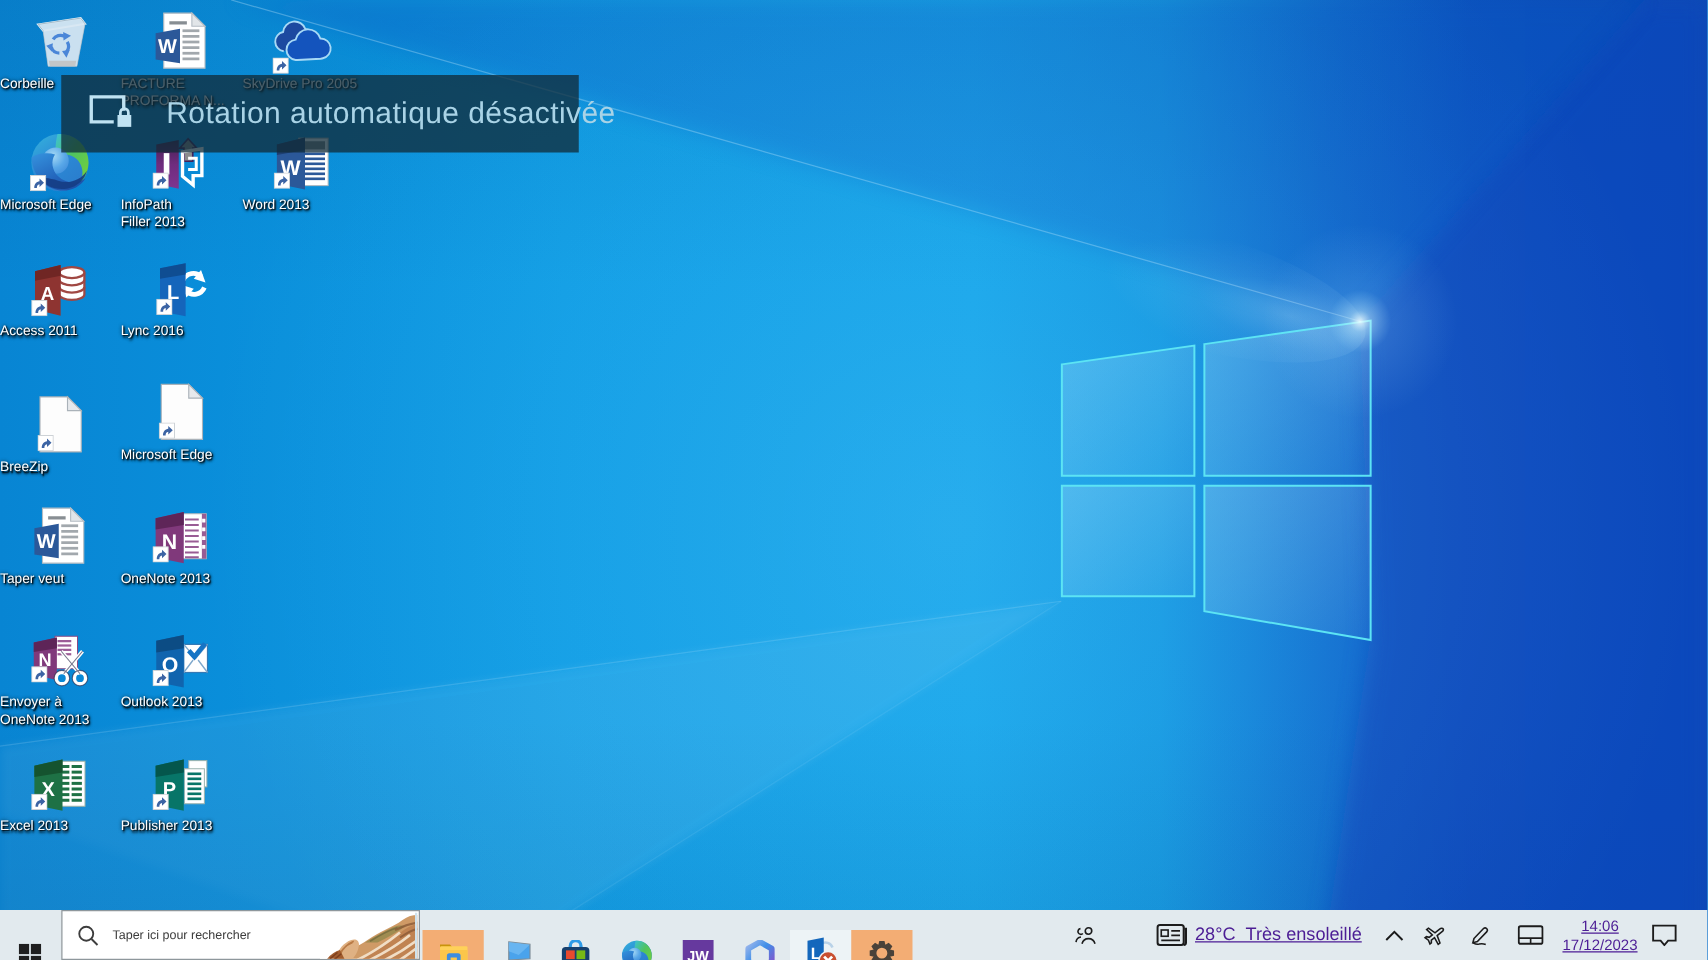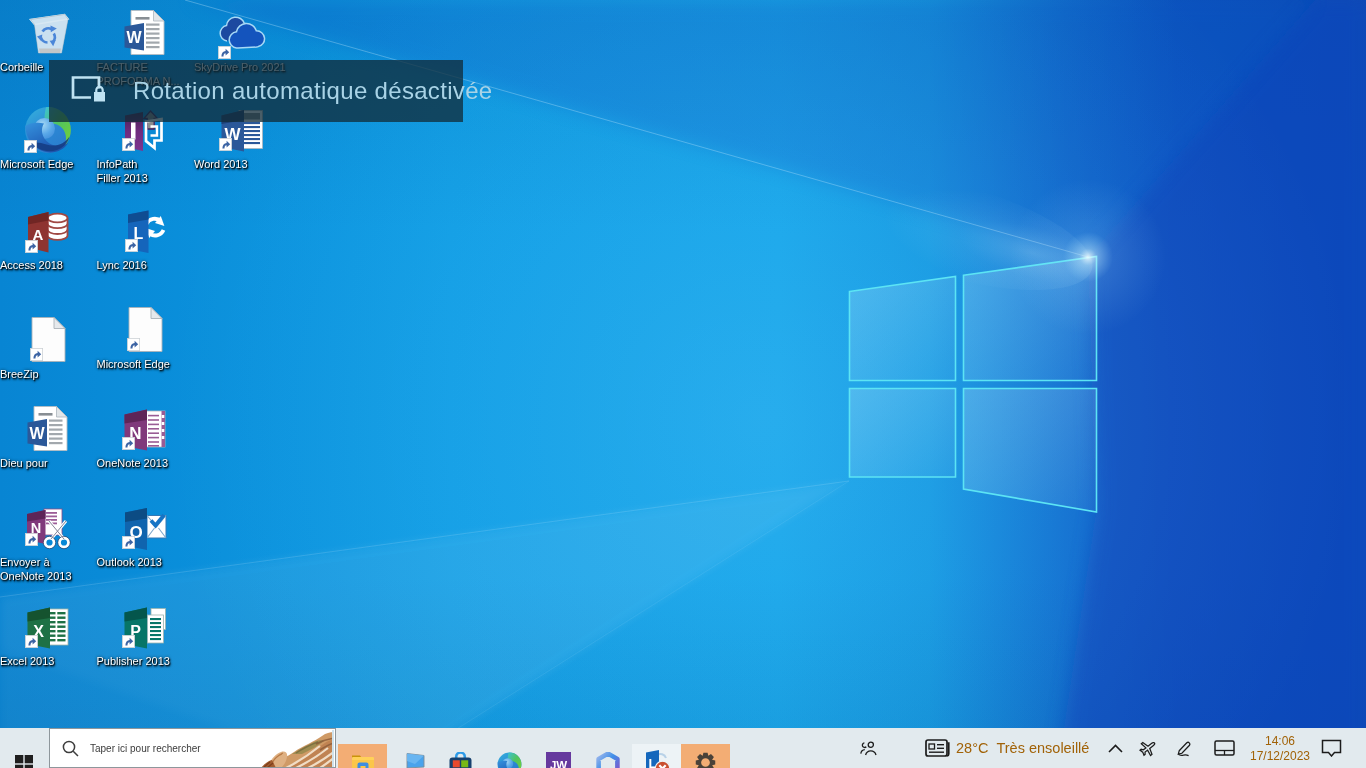--- a/index.html
+++ b/index.html
@@ -9,21 +9,21 @@
 .ico{position:absolute;width:96px;}
 .ico svg{display:block;margin:0 auto;overflow:visible;}
 .lbl{margin-top:4px;color:#fff;font-size:11px;line-height:13.5px;
 text-shadow:1px 1px 1px rgba(0,0,0,.9),0 0 3px rgba(0,0,0,.8),1px 2px 2px rgba(0,0,0,.7);}
 #banner{position:absolute;left:49px;top:60px;width:414px;height:62px;
 background:rgba(17,44,56,.76);display:flex;align-items:center;}
 #banner .txt{color:#a9d3e6;font-size:24px;font-weight:300;letter-spacing:.32px;
 font-family:"Liberation Sans",sans-serif;}
 #tb{position:absolute;left:0;top:728px;width:1366px;height:40px;background:#e2eaee;}
 .tbtn{position:absolute;top:0;height:40px;width:49px;display:flex;align-items:center;justify-content:center;margin-top:16px;}
-.tray{position:absolute;top:0;height:40px;display:flex;align-items:center;justify-content:center;color:#a16207;}
+.tray{position:absolute;top:0;height:40px;display:flex;align-items:center;justify-content:center;color:#4c1d95;text-decoration:underline;}
 </style>
 </head>
 <body>
 <div id="scene">
 <svg id="wp" width="1366" height="768" viewBox="0 0 1366 768">
 <defs>
 <linearGradient id="base" x1="0" y1="0" x2="1366" y2="0" gradientUnits="userSpaceOnUse">
 <stop offset="0" stop-color="#0885d3"></stop>
 <stop offset="0.33" stop-color="#0c9ce5"></stop>
 <stop offset="0.57" stop-color="#0fa3ea"></stop>
@@ -183,21 +183,21 @@
           <use href="#wordfile"></use>
         </svg>
 <div class="lbl">FACTURE<br>PROFORMA N...</div>
 </div>
 <div class="ico" style="left:194px;top:9px">
 <svg width="48" height="48" viewBox="0 0 48 48">
 <path d="M9,32 a7.8,7.8 0 0 1 -0.5,-15.4 a9.2,9.2 0 0 1 17.8,-2.4 a7.2,7.2 0 0 1 6.6,7.2" fill="#1c49a0" stroke="#a7d9f6" stroke-width="1.5"></path>
 <path d="M18.5,39 a8.2,8.2 0 0 1 0,-16.3 a10.2,10.2 0 0 1 19.8,-0.9 a8,8 0 0 1 2,15.8 c-0.6,0.2 -1.2,0.3 -1.8,0.4 L20,39 Z" fill="#1454bd" stroke="#a7d9f6" stroke-width="1.5"></path>
 <use href="#arrowbox" x="0" y="37" width="13" height="13"></use>
 </svg>
-<div class="lbl">SkyDrive Pro 2021</div>
+<div class="lbl">SkyDrive Pro 2005</div>
 </div>
 
 <div class="ico" style="left:0px;top:106px">
 <svg width="48" height="48" viewBox="0 0 48 48">
 <use href="#edgelogo"></use>
 <use href="#arrowbox" x="0" y="34" width="13" height="13"></use>
 </svg>
 <div class="lbl">Microsoft Edge</div>
 </div>
 <div class="ico" style="left:96.5px;top:106px">
@@ -236,21 +236,21 @@
 <g transform="translate(33.5,0)">
 <path d="M-10,11 L-10,28.5 A10,4.4 0 0 0 10,28.5 L10,11" fill="#fff" stroke="#a04843" stroke-width="1.8"></path>
 <path d="M-10,16.8 A10,4.4 0 0 0 10,16.8 M-10,22.6 A10,4.4 0 0 0 10,22.6" stroke="#a04843" stroke-width="1.8" fill="none"></path>
 <ellipse cx="0" cy="11" rx="10" ry="4.4" fill="#fff" stroke="#a04843" stroke-width="1.8"></ellipse>
 </g>
 <polygon points="4,10 24.5,5 24.5,45.5 4,40.5" fill="#8e3431"></polygon>
 <polygon points="4,10 24.5,5 24.5,13.5 4,17.5" fill="#702624"></polygon>
 <text x="14" y="33" font-size="15" font-weight="bold" fill="#fff" text-anchor="middle">A</text>
 <use href="#arrowbox" x="1" y="33" width="13" height="13"></use>
 </svg>
-<div class="lbl">Access 2018</div>
+<div class="lbl">Access 2011</div>
 </div>
 <div class="ico" style="left:96.5px;top:207px">
 <svg width="48" height="48" viewBox="0 0 48 48">
 <g stroke="#fff" stroke-width="3.8" fill="none">
 <path d="M25.5,17 a9,9 0 0 1 14.5,-2.6"></path>
 <path d="M42.5,23 a9,9 0 0 1 -14.5,3"></path>
 </g>
 <g fill="#fff">
 <polygon points="39.8,9 43.4,19 34,16"></polygon>
 <polygon points="28.2,31 24.6,21 34,24"></polygon>
@@ -275,21 +275,21 @@
 <use href="#genfile"></use>
 <use href="#arrowbox" x="6" y="32" width="13" height="13"></use>
 </svg>
 <div class="lbl">Microsoft Edge</div>
 </div>
 
 <div class="ico" style="left:0px;top:405px">
 <svg width="48" height="48" viewBox="0 0 48 48">
           <use href="#wordfile"></use>
         </svg>
-<div class="lbl">Dieu pour</div>
+<div class="lbl">Taper veut</div>
 </div>
 <div class="ico" style="left:96.5px;top:405px">
 <svg width="48" height="48" viewBox="0 0 48 48">
 <rect x="24" y="6" width="20" height="36" fill="#fff" stroke="#b0b7bd" stroke-width="0.8"></rect>
 <g fill="#995c94">
 <rect x="27" y="9.8" width="11" height="1.6"></rect>
             <rect x="27" y="14.2" width="11" height="1.6"></rect>
 <rect x="27" y="18.6" width="11" height="1.6"></rect>
             <rect x="27" y="23" width="11" height="1.6"></rect>
 <rect x="27" y="27.4" width="11" height="1.6"></rect>

